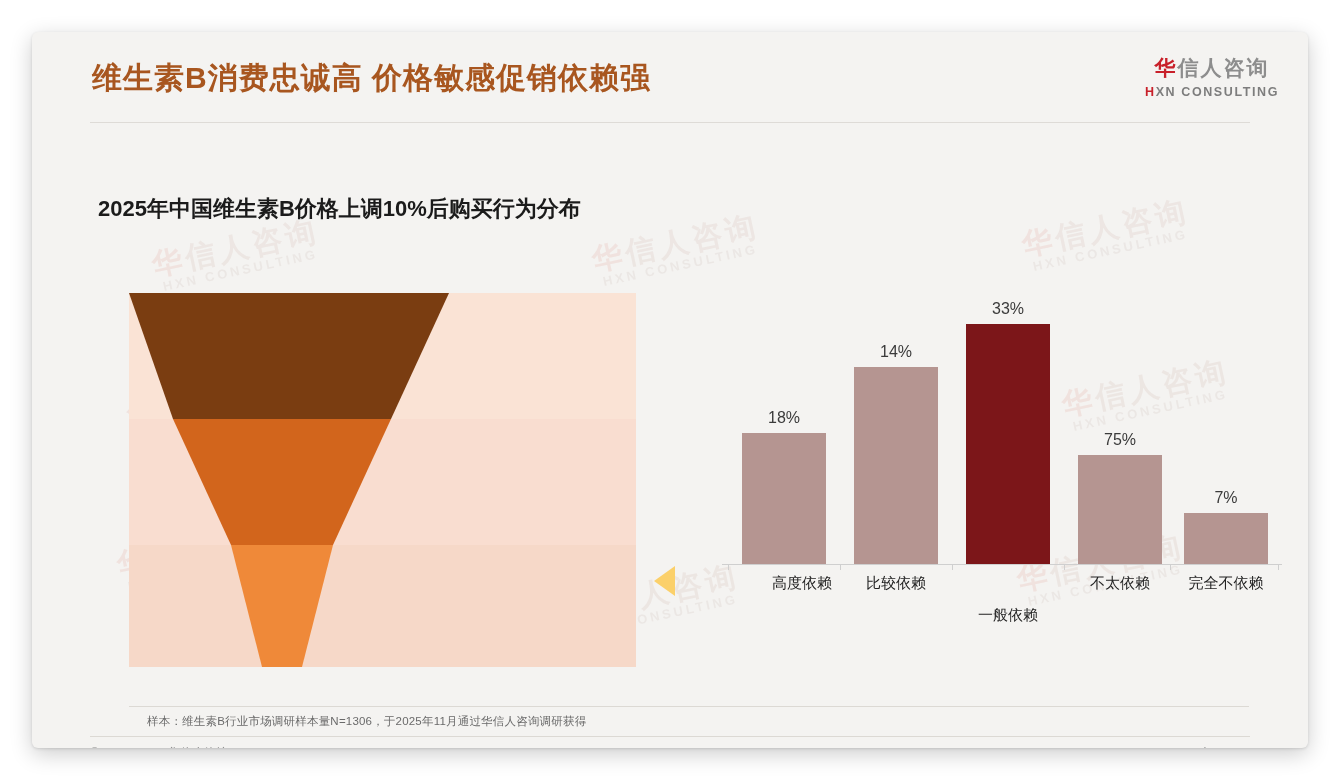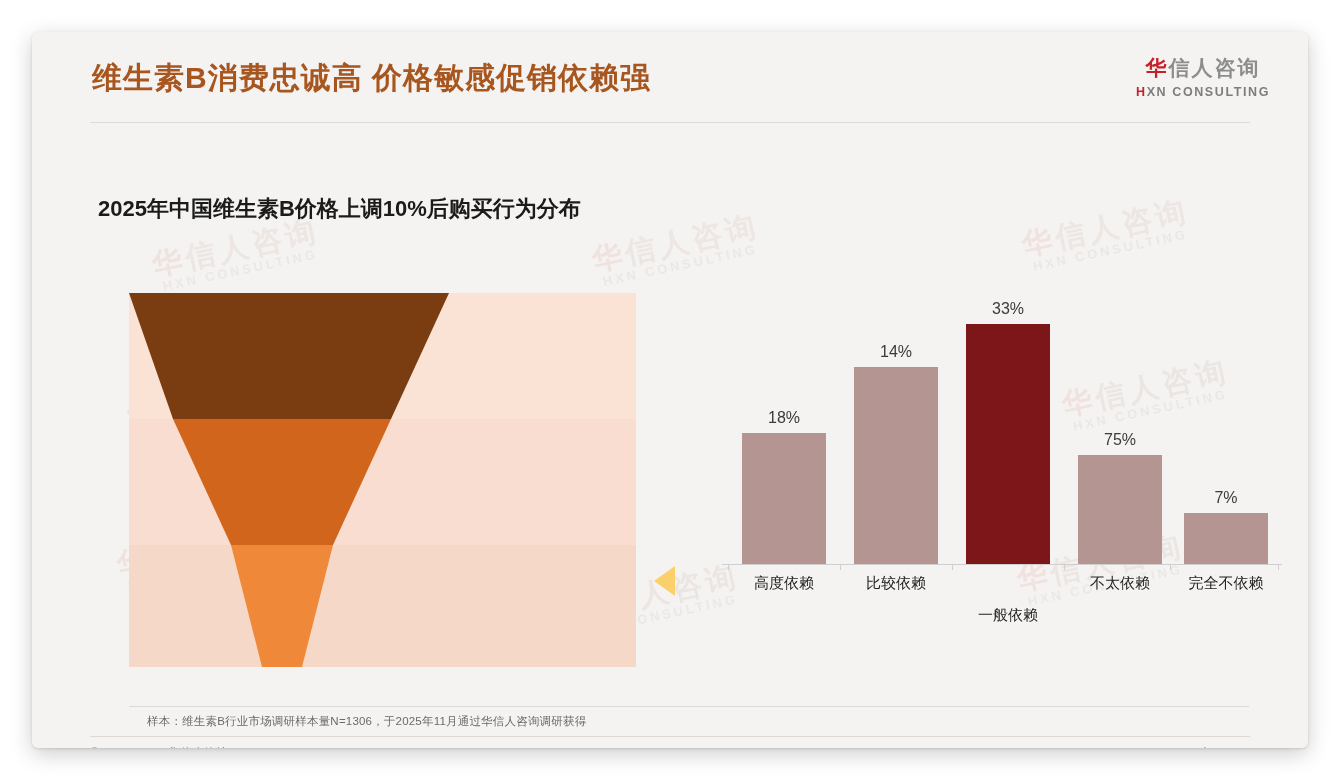--- a/index.html
+++ b/index.html
@@ -37,21 +37,21 @@
 
   
   #header { position:absolute; left:0; top:0; width:100%; height:92px; z-index:20; }
   #page-title {
     position:absolute; left:60px; top:26px;
     font-size:30px; font-weight:bold; color:#a8561f;
     letter-spacing:1px;
     font-family:"Liberation Sans","DejaVu Sans",sans-serif;
     white-space:nowrap;
   }
-  #logo { position:absolute; right:38px; top:22px; text-align:center; }
+  #logo { position:absolute; right:29px; top:22px; text-align:center; }
   #logo .logo-cn { font-size:21px; font-weight:bold; letter-spacing:2px; color:#8d8d8d; white-space:nowrap;}
   #logo .logo-cn .red { color:#c8202a; }
   #logo .logo-en { font-size:12.5px; font-weight:bold; letter-spacing:1.6px; color:#7d7d7d; margin-top:3px; }
   #logo .logo-en .red { color:#c8202a; }
   #title-rule {
     position:absolute; left:58px; top:90px; width:1160px; height:1px;
     background:#dedbd7;
   }
 
   
@@ -276,21 +276,21 @@
       <div class="bar-value" id="bv4" style="left: 462px; bottom: 57px;">7%</div>
     </div>
     <div id="bar-axis"></div>
     <div class="tick" style="left:6px;"></div>
     <div class="tick" style="left:118px;"></div>
     <div class="tick" style="left:230px;"></div>
     <div class="tick" style="left:342px;"></div>
     <div class="tick" style="left:448px;"></div>
     <div class="tick" style="left:556px;"></div>
 
-    <div class="bar-cat" style="left:7px;">高度依赖</div>
+    <div class="bar-cat" style="left:25px;">高度依赖</div>
     <div class="bar-cat" style="left:119px;">比较依赖</div>
     <div class="bar-cat" style="left:231px;margin-top:32px;">一般依赖</div>
     <div class="bar-cat" style="left:343px;">不太依赖</div>
     <div class="bar-cat" style="left:449px;">完全不依赖</div>
   </div>
 
 
   <div id="footnote-rule"></div>
   <div id="footnote">样本：维生素B行业市场调研样本量N=1306，于2025年11月通过华信人咨询调研获得</div>
   <div id="footer-rule"></div>

